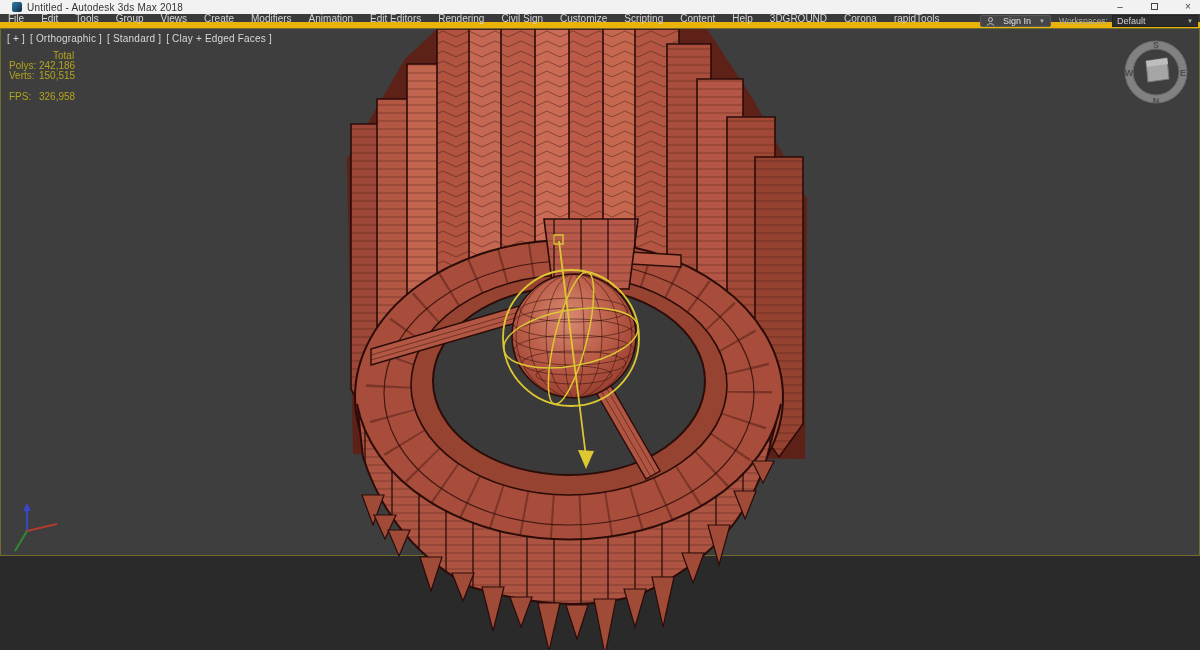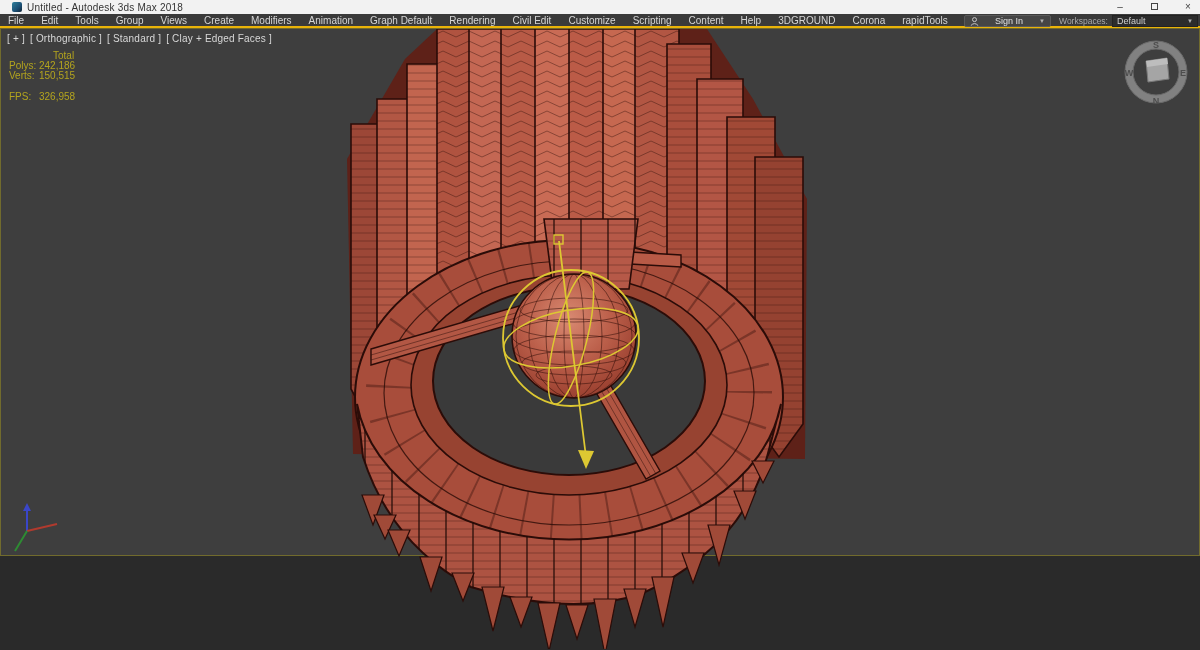--- a/index.html
+++ b/index.html
@@ -13,25 +13,25 @@
               background:linear-gradient(135deg,#2e7f9c 0%,#1b4f74 60%,#123)}
   .win-title { font-size:10px; color:#333; letter-spacing:0.2px; }
   .win-controls { position:absolute; right:6px; top:0; height:14px; display:flex;
                   align-items:center; gap:22px; }
   .win-btn { color:#444; font-size:10px; line-height:14px; cursor:default; width:12px;
              text-align:center; }
   .max-box { width:7px; height:7px; border:1px solid #444; display:inline-block; }
 
   
   .menubar { height:14px; background:#3a3a3a; display:flex; align-items:center;
-             padding-left:8px; position:relative; border-bottom:2px solid #eab308; }
+             padding-left:8px; position:relative; border-bottom:6px solid #eab308; }
   .menu-item { color:#d6d6d6; font-size:10px; margin-right:17px; white-space:nowrap; }
   .account-area { position:absolute; right:2px; top:0; height:14px; display:flex;
                   align-items:center; }
-  .signin-btn { display:flex; align-items:center; gap:16px; background:#454545;
+  .signin-btn { display:flex; align-items:center; gap:8px; background:#454545;
                 border:1px solid #5a5a5a; border-radius:2px; height:12px;
                 padding:0 5px; margin-right:8px; }
   .signin-label { color:#e0e0e0; font-size:9px; }
   .caret { color:#b0b0b0; font-size:6px; }
   .ws-label { color:#a9a9a9; font-size:8.5px; margin-right:4px; }
   .ws-dropdown { width:86px; height:12px; background:#2c2c2c; border:1px solid #222;
                  color:#cfcfcf; font-size:9px; display:flex; align-items:center;
                  justify-content:space-between; padding:4px 4px; }
 
   
@@ -69,23 +69,23 @@
 
 <div class="menubar">
   <span class="menu-item">File</span>
   <span class="menu-item">Edit</span>
   <span class="menu-item">Tools</span>
   <span class="menu-item">Group</span>
   <span class="menu-item">Views</span>
   <span class="menu-item">Create</span>
   <span class="menu-item">Modifiers</span>
   <span class="menu-item">Animation</span>
-  <span class="menu-item">Graph Default</span>
+  <span class="menu-item">Edit Editors</span>
   <span class="menu-item">Rendering</span>
-  <span class="menu-item">Civil Edit</span>
+  <span class="menu-item">Civil Sign</span>
   <span class="menu-item">Customize</span>
   <span class="menu-item">Scripting</span>
   <span class="menu-item">Content</span>
   <span class="menu-item">Help</span>
   <span class="menu-item">3DGROUND</span>
   <span class="menu-item">Corona</span>
   <span class="menu-item">rapidTools</span>
 
   <div class="account-area">
     <div class="signin-btn">

